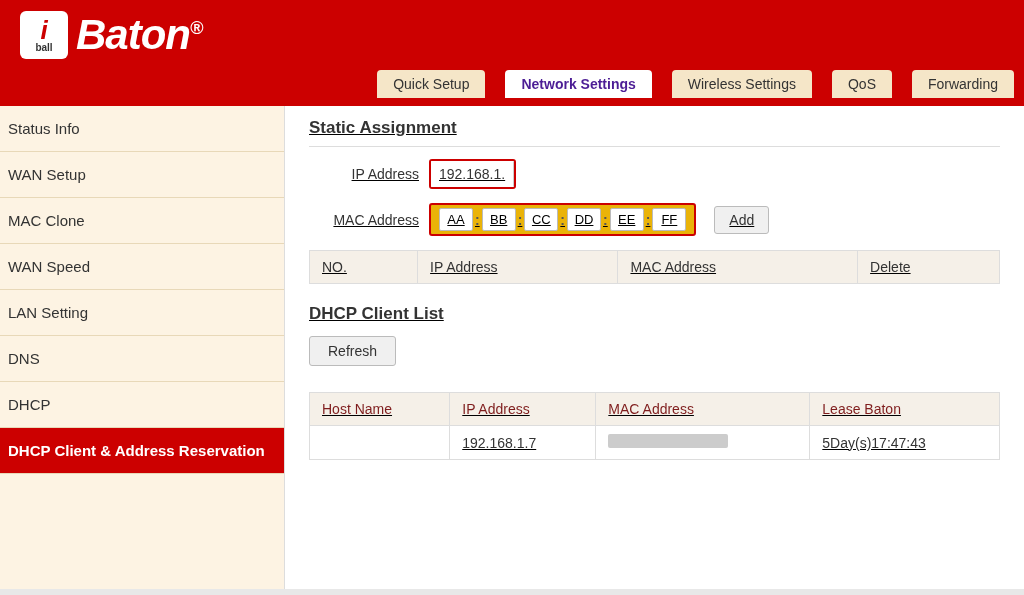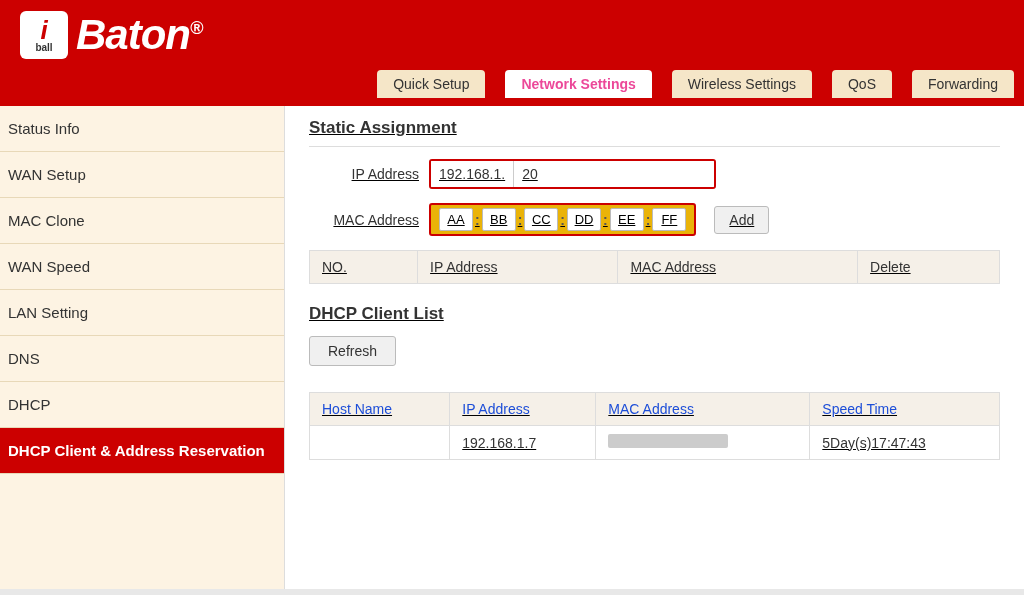--- a/index.html
+++ b/index.html
@@ -63,21 +63,21 @@
       border-radius: 4px 4px 0 0;
       padding: 6px 16px;
       font-size: 14px;
       cursor: pointer;
       color: #333;
       border: none;
     }
     .nav-item.active {
       background: white;
       font-weight: bold;
-      color: #ec4899;
+      color: #4c1d95;
     }
 
     
     .main-layout {
       display: flex;
       height: calc(595px - 70px - 42px);
     }
 
     
     .sidebar {
@@ -231,21 +231,21 @@
     .client-table {
       width: 100%;
       border-collapse: collapse;
     }
     .client-table th {
       background: #f5f0e8;
       border: 1px solid #ddd;
       padding: 8px 12px;
       text-align: left;
       font-weight: normal;
-      color: #1d4ed8;
+      color: #7f1d1d;
     }
     .client-table td {
       border: 1px solid #ddd;
       padding: 8px 12px;
       color: #333;
     }
     .mac-blur {
       display: inline-block;
       width: 120px;
       height: 14px;
@@ -291,21 +291,20 @@
 
   <div class="content">
 
     <div class="section-title">Static Assignment</div>
 
     
     <div class="form-row">
       <div class="form-label">IP Address</div>
       <div class="ip-group">
         <span class="ip-prefix">192.168.1.</span>
-        <input class="ip-suffix" type="text" value="20" style="">
       </div>
     </div>
 
     
     <div class="form-row">
       <div class="form-label">MAC Address</div>
       <div class="mac-group">
         <input class="mac-field" type="text" value="AA" style="">
         <span class="mac-sep">:</span>
         <input class="mac-field" type="text" value="BB" style="">
@@ -338,21 +337,21 @@
     
     <div class="dhcp-title">DHCP Client List</div>
     <button class="refresh-btn">Refresh</button>
 
     <table class="client-table">
       <thead>
         <tr>
           <th>Host Name</th>
           <th>IP Address</th>
           <th>MAC Address</th>
-          <th>Speed Time</th>
+          <th>Lease Baton</th>
         </tr>
       </thead>
       <tbody>
         <tr>
           <td></td>
           <td>192.168.1.7</td>
           <td><span class="mac-blur"></span></td>
           <td>5Day(s)17:47:43</td>
         </tr>
       </tbody>

